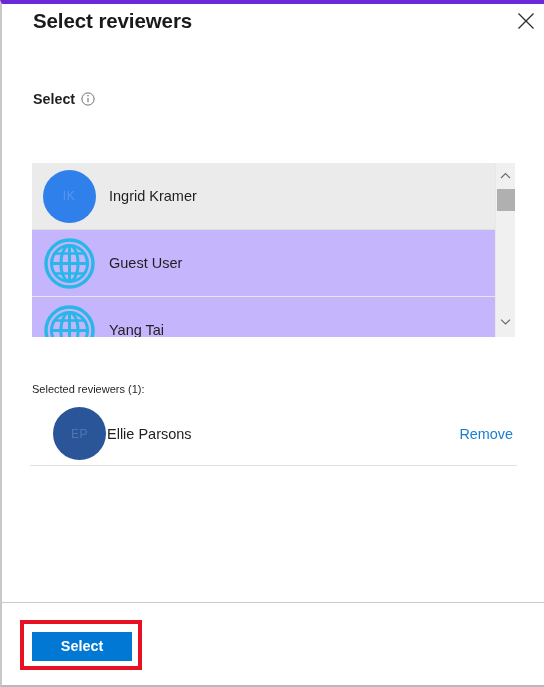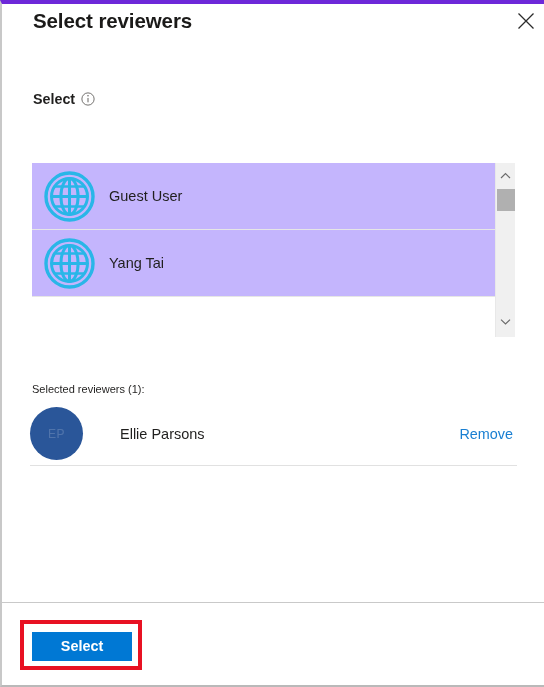--- a/index.html
+++ b/index.html
@@ -241,24 +241,24 @@
     height: 64px;
     display: flex;
     align-items: center;
     border-bottom: 1px solid #e1e1e1;
     box-sizing: border-box;
   }
   .selected-row .avatar-holder {
     width: 76px;
     flex: 0 0 76px;
     display: flex;
-    justify-content: flex-start;
-    align-items: center;
-  }
-  .selected-row .person-name { margin-left: 14px; }
+    justify-content: flex-end;
+    align-items: center;
+  }
+  .selected-row .person-name { margin-left: 1px; }
   .remove-link {
     position: absolute;
     right: 4px;
     top: 24px;
     font-size: 14.4px;
     color: #197fd2;
     cursor: pointer;
     text-decoration: none;
     white-space: nowrap;
   }
@@ -322,20 +322,28 @@
         <circle cx="8" cy="4.4" r="0.85" fill="#605e5c"></circle>
         <path d="M8 6.8 L8 11.8" stroke="#605e5c" stroke-width="1.1" fill="none"></path>
       </svg>
     </span>
   </div>
 
 
   <div class="list-box">
     <div class="list-scrollarea">
 
+      <div class="person-row selected">
+        <div class="avatar-holder">
+          <div class="avatar blue">
+            <span class="avatar-initials">IK</span>
+          </div>
+        </div>
+        <span class="person-name">Ingrid Kramer</span>
+      </div>
 
       <div class="person-row">
         <div class="avatar-holder">
           <svg class="globe" width="53" height="53" viewBox="0 0 53 53" aria-hidden="true">
             <circle cx="26.5" cy="26.5" r="23.5" fill="none" stroke="#29b6e8" stroke-width="3.4"></circle>
             <circle cx="26.5" cy="26.5" r="18" fill="none" stroke="#29b6e8" stroke-width="3"></circle>
             <ellipse cx="26.5" cy="26.5" rx="8.6" ry="18" fill="none" stroke="#29b6e8" stroke-width="3"></ellipse>
             <path d="M26.5 8.5 L26.5 44.5" stroke="#29b6e8" stroke-width="3"></path>
             <path d="M8.5 26.5 L44.5 26.5" stroke="#29b6e8" stroke-width="3"></path>
             <path d="M11.8 16.5 L41.2 16.5 M11.8 36.5 L41.2 36.5" stroke="#29b6e8" stroke-width="2.6"></path>

